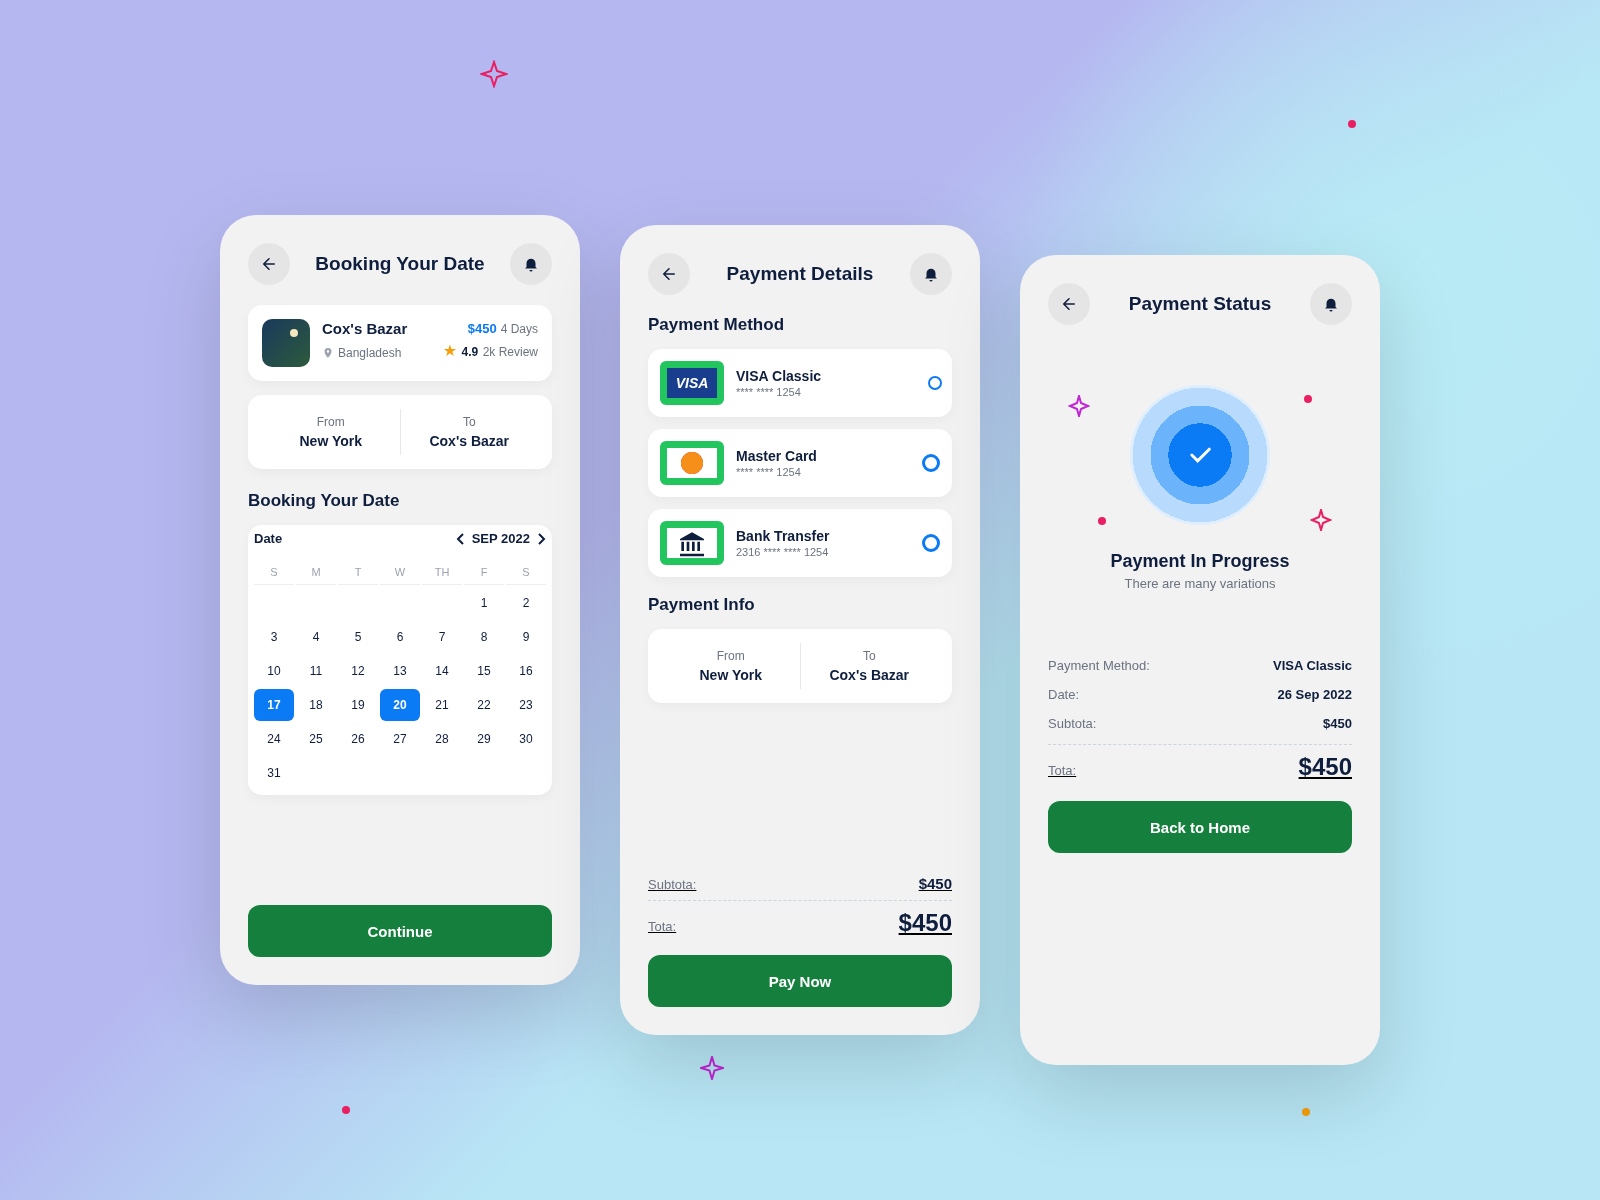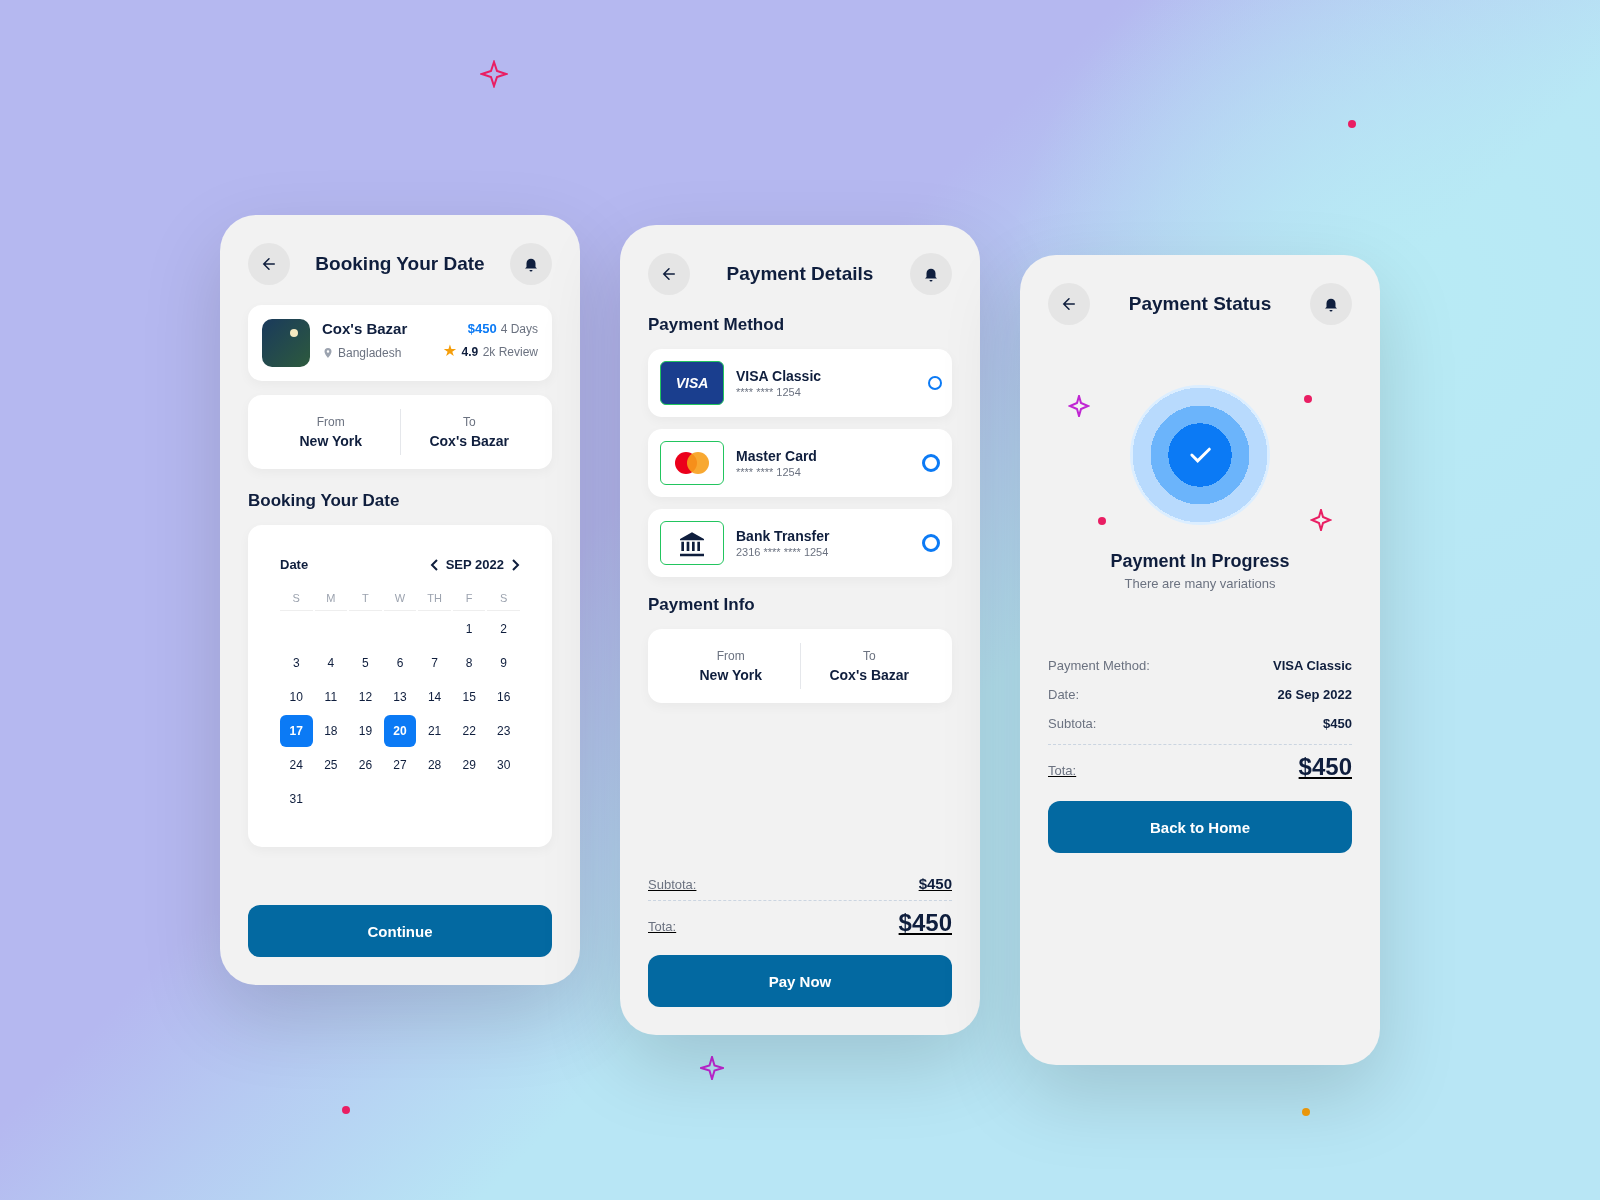--- a/index.html
+++ b/index.html
@@ -57,47 +57,47 @@
 .dest-reviews { font-size: 12px; color: #6b7280; }
 
 .route-card { display: flex; margin-bottom: 22px; }
 .route-col { flex: 1; text-align: center; padding: 6px 0; }
 .route-col:first-child { border-right: 1px solid #e5e7eb; }
 .route-label { font-size: 12px; color: #6b7280; margin-bottom: 4px; }
 .route-value { font-size: 14px; font-weight: 700; color: #0f1e3d; }
 
 .section-title { font-size: 17px; font-weight: 700; color: #0f1e3d; margin-bottom: 14px; }
 
-.cal-card { padding: 32px; }
+.cal-card { padding: 6px; }
 .cal-head { display: flex; justify-content: space-between; align-items: center; margin-bottom: 14px; }
 .cal-date-label { font-size: 13px; font-weight: 600; color: #0f1e3d; }
 .cal-month { font-size: 13px; font-weight: 700; color: #0f1e3d; display: flex; align-items: center; gap: 8px; }
 .cal-grid { display: grid; grid-template-columns: repeat(7, 1fr); gap: 2px; }
 .cal-dow { text-align: center; font-size: 11px; color: #9ca3af; padding: 6px 0; border-bottom: 1px solid #eee; }
 .cal-day {
   text-align: center; font-size: 12px; color: #0f1e3d;
   padding: 9px 0; cursor: pointer; border-radius: 6px;
 }
 .cal-day.blank { cursor: default; }
 .cal-day.selected { background: #0b7af5; color: #fff; font-weight: 600; }
 
 .primary-btn {
-  width: 100%; height: 52px; background: #0369a1; color: #fff;
+  width: 100%; height: 52px; background: #15803d; color: #fff;
   border: none; border-radius: 12px; font-size: 15px; font-weight: 600;
   cursor: pointer; margin-top: auto;
 }
 
 .pay-option {
   display: flex; align-items: center; gap: 12px;
   padding: 12px; margin-bottom: 12px;
 }
 .pay-logo {
   width: 64px; height: 44px; border-radius: 6px;
   display: flex; align-items: center; justify-content: center;
-  border: 1px solid #22c55e; font-weight: 800;
+  border: 7px solid #22c55e; font-weight: 800;
 }
 .pay-logo.visa { background: #1a3e8e; color: #fff; font-size: 14px; font-style: italic; }
 .pay-logo.mc { background: #fff; position: relative; }
 .pay-logo.mc::before, .pay-logo.mc::after {
   content: ''; width: 22px; height: 22px; border-radius: 50%; position: absolute;
 }
 .pay-logo.mc::before { background: #eb001b; left: 14px; }
 .pay-logo.mc::after { background: #f79e1b; right: 14px; opacity: 0.9; }
 .pay-logo.bank { background: #fff; }
 .pay-info { flex: 1; }

